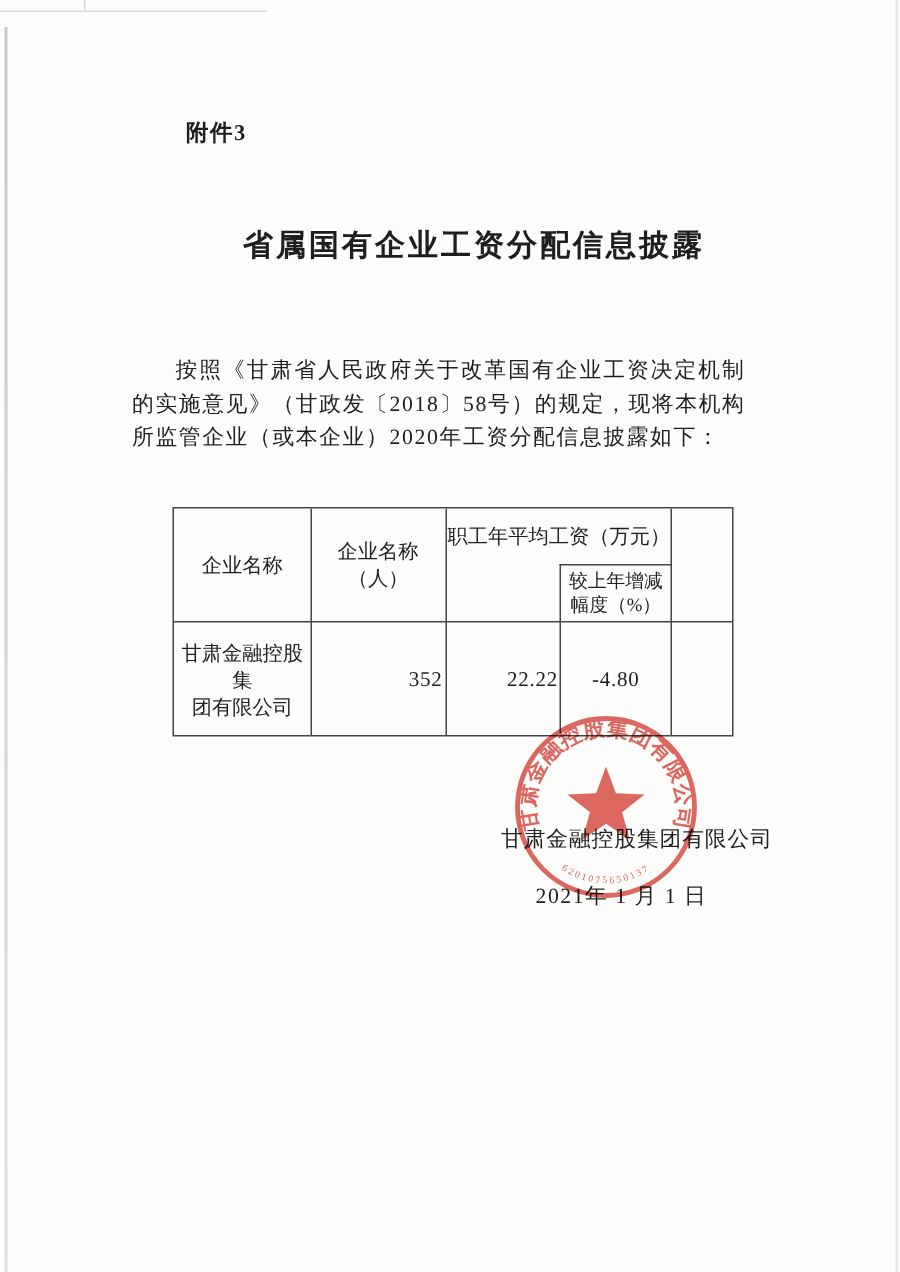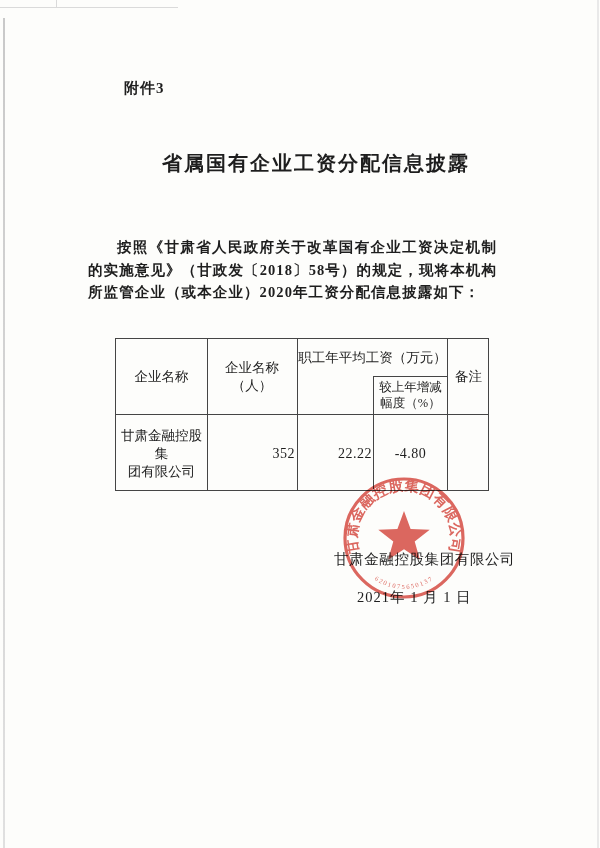--- a/index.html
+++ b/index.html
@@ -15,21 +15,21 @@
   .edge-left  { position:absolute; left:3px;  top:18px; width:2px; height:830px; background:linear-gradient(#c9c9c9,#e0e0e0); }
   .edge-top   { position:absolute; left:0;    top:7px;  width:178px; height:1px; background:#dadada; }
   .edge-top-v { position:absolute; left:56px; top:0;    width:1px;  height:8px;  background:#dadada; }
   .edge-right { position:absolute; right:1px; top:0;    width:2px;  height:848px; background:#e9e9e9; }
 
   .attachment { position:absolute; left:124px; top:79px; font-size:15px; font-weight:bold; letter-spacing:1px; }
   .doc-title  { position:absolute; left:0; top:150px; width:600px; text-align:center;
                 font-size:20px; font-weight:bold; letter-spacing:2px;margin-left:16px; }
   .intro      { position:absolute; left:88px; top:236px; width:409px;
                 font-size:14.5px; line-height:22.6px; letter-spacing:1.1px;
-                text-align:justify; text-indent:2em;font-weight:bold; }
+                text-align:justify; text-indent:2em; }
 
   
   .disclosure-table { position:absolute; left:115px; top:338px; width:374px; height:153px;
                       border:1.5px solid #454545; font-size:13.5px; }
   .tline { position:absolute; background:#454545; }
   .v1 { left:91px;  top:0;    width:1.3px; height:100%; }
   .v2 { left:181px; top:0;    width:1.3px; height:100%; }
   .v3 { left:257px; top:37px; width:1.3px; height:113px; }
   .v4 { left:331px; top:0;    width:1.3px; height:100%; }
   .h1 { left:0;     top:75px; width:100%;  height:1.3px; }
@@ -84,21 +84,20 @@
     <span>（人）</span>
   </div>
 
   <div class="cell c-wage-h">职工年平均工资（万元）</div>
 
   <div class="cell c-chg-h">
     <span>较上年增减</span>
     <span>幅度（%）</span>
   </div>
 
-  <div class="cell c-rmk-h">备注</div>
 
   <div class="cell c-ent-d">
     <span>甘肃金融控股集</span>
     <span>团有限公司</span>
   </div>
   <div class="cell c-cnt-d num">352</div>
   <div class="cell c-wage-d num">22.22</div>
   <div class="cell c-chg-d num">-4.80</div>
   <div class="cell c-rmk-d"></div>
 </div>

